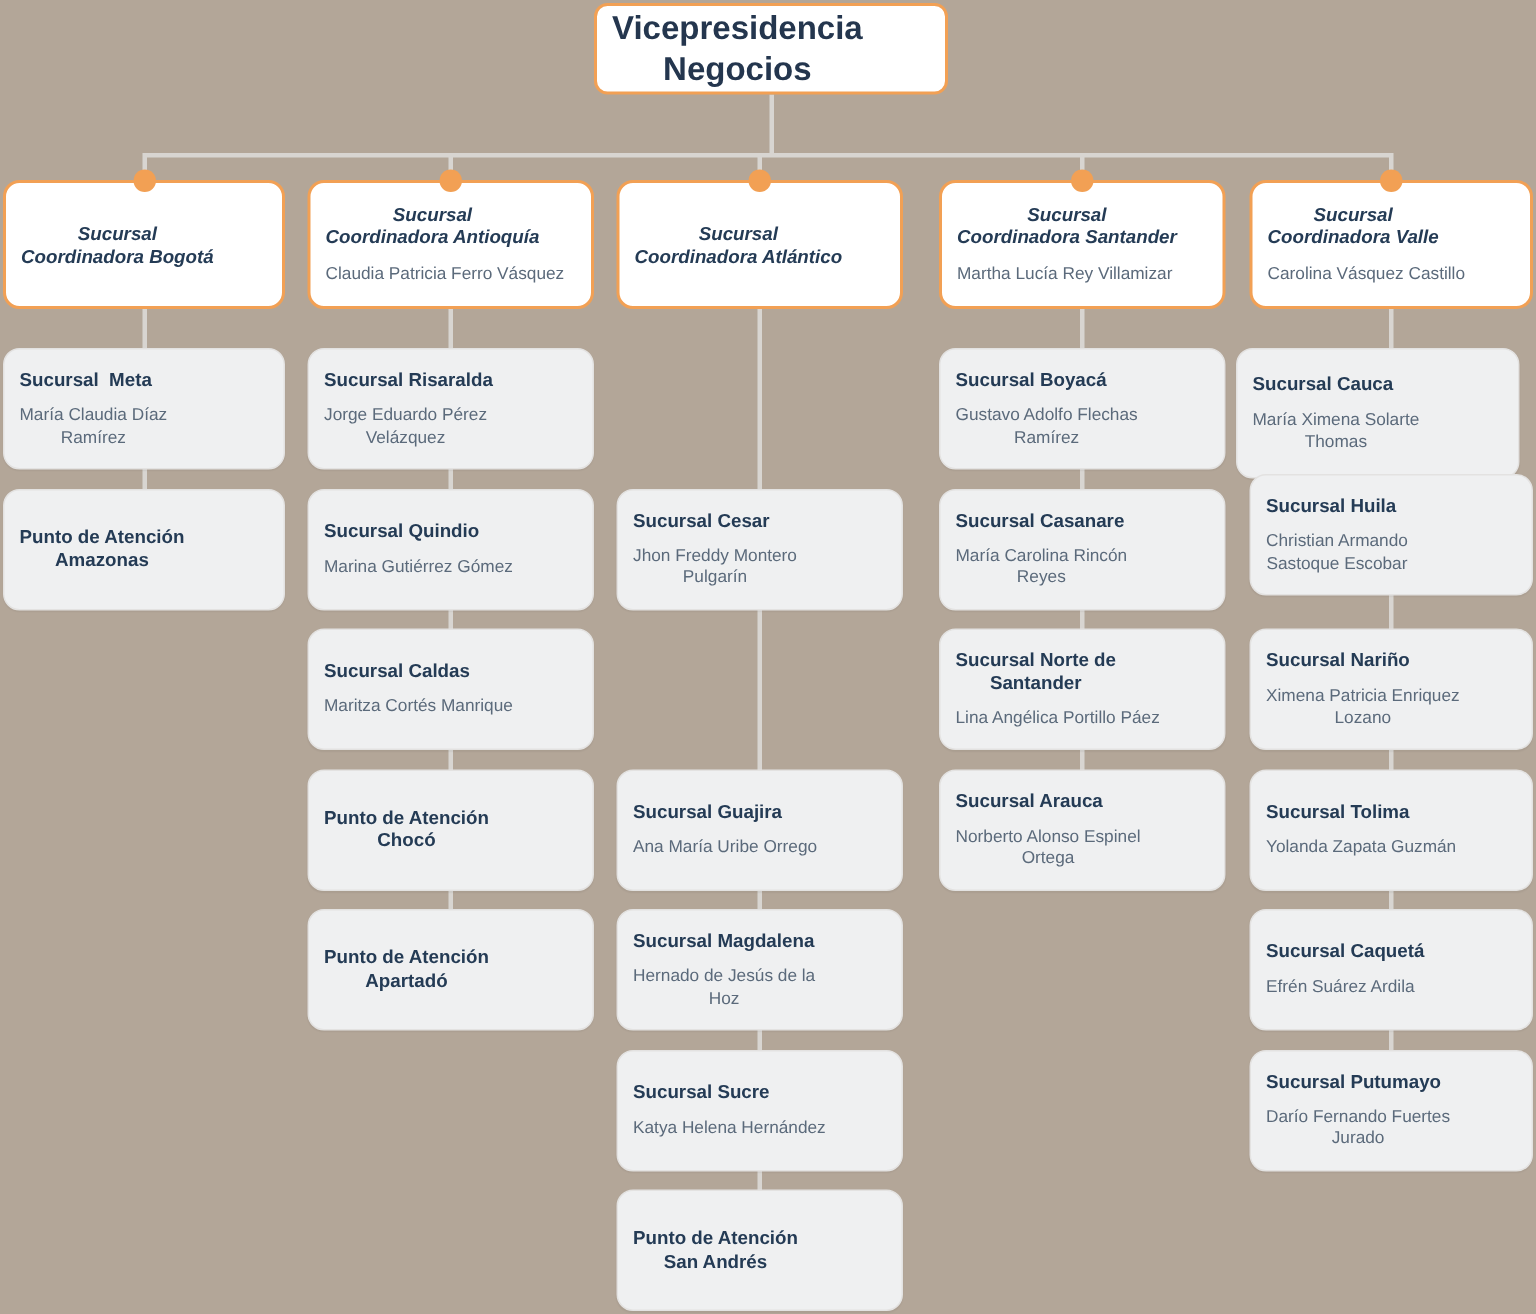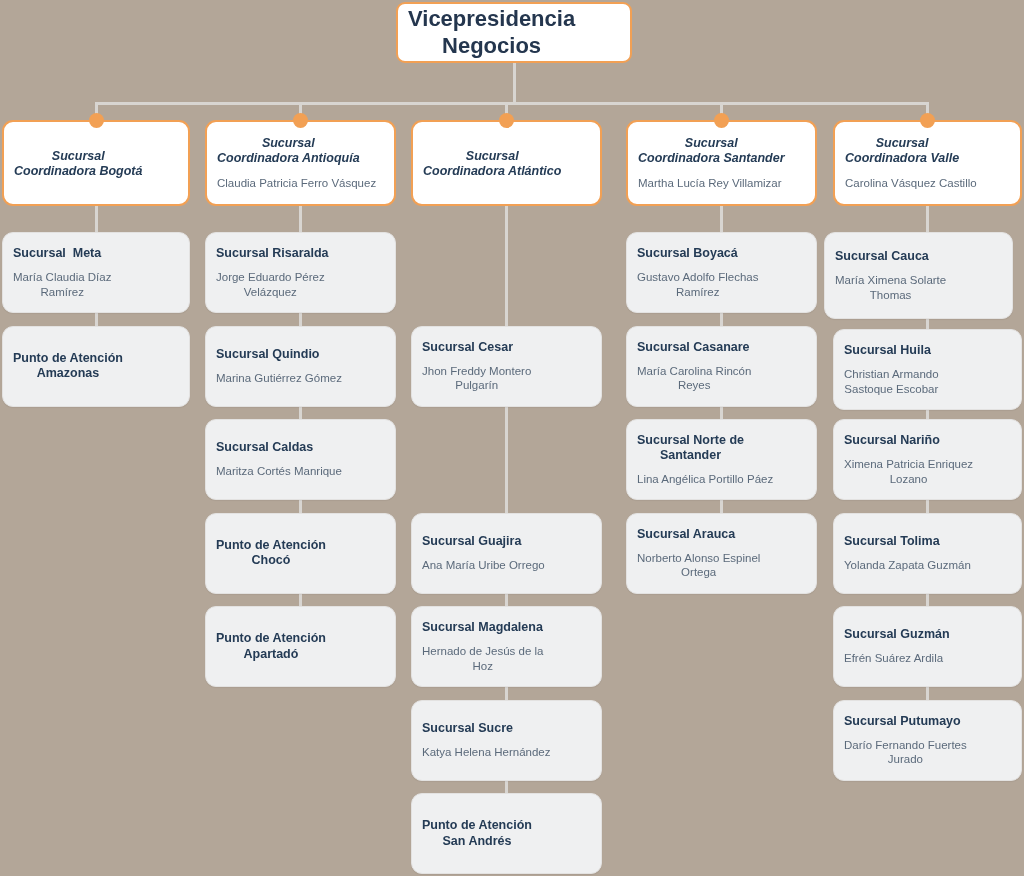--- a/index.html
+++ b/index.html
@@ -216,36 +216,36 @@
 Coordinadora Valle</div>
       <div class="person">Carolina Vásquez Castillo</div>
     </div>
     <div class="dot" style="left: 920px; top: 113px;"></div>
     <div class="conn conn-v" style="left: 926px; top: 206px; width: 3px; height: 499.5px;"></div>
     <div class="card lvl3" style="left: 824px; top: 232px; width: 189px; height: 87px;">
       <div class="title">Sucursal Cauca</div>
       <div class="person">María Ximena Solarte
 Thomas</div>
     </div>
-    <div class="card lvl3" style="left: 833px; top: 329px; width: 189px; height: 81px;">
+    <div class="card lvl3" style="left: 833px; top: 316px; width: 189px; height: 81px;">
       <div class="title">Sucursal Huila</div>
       <div class="person">Christian Armando
 Sastoque Escobar</div>
     </div>
     <div class="card lvl3" style="left: 833px; top: 419px; width: 189px; height: 81px;">
       <div class="title">Sucursal Nariño</div>
       <div class="person">Ximena Patricia Enriquez
 Lozano</div>
     </div>
     <div class="card lvl3" style="left: 833px; top: 512.5px; width: 189px; height: 81px;">
       <div class="title">Sucursal Tolima</div>
       <div class="person">Yolanda Zapata Guzmán</div>
     </div>
     <div class="card lvl3" style="left: 833px; top: 606px; width: 189px; height: 81px;">
-      <div class="title">Sucursal Guzmán</div>
+      <div class="title">Sucursal Caquetá</div>
       <div class="person">Efrén Suárez Ardila</div>
     </div>
     <div class="card lvl3" style="left: 833px; top: 699.5px; width: 189px; height: 81px;">
       <div class="title">Sucursal Putumayo</div>
       <div class="person">Darío Fernando Fuertes
 Jurado</div>
     </div>
   </div>
 
 </body></html>

